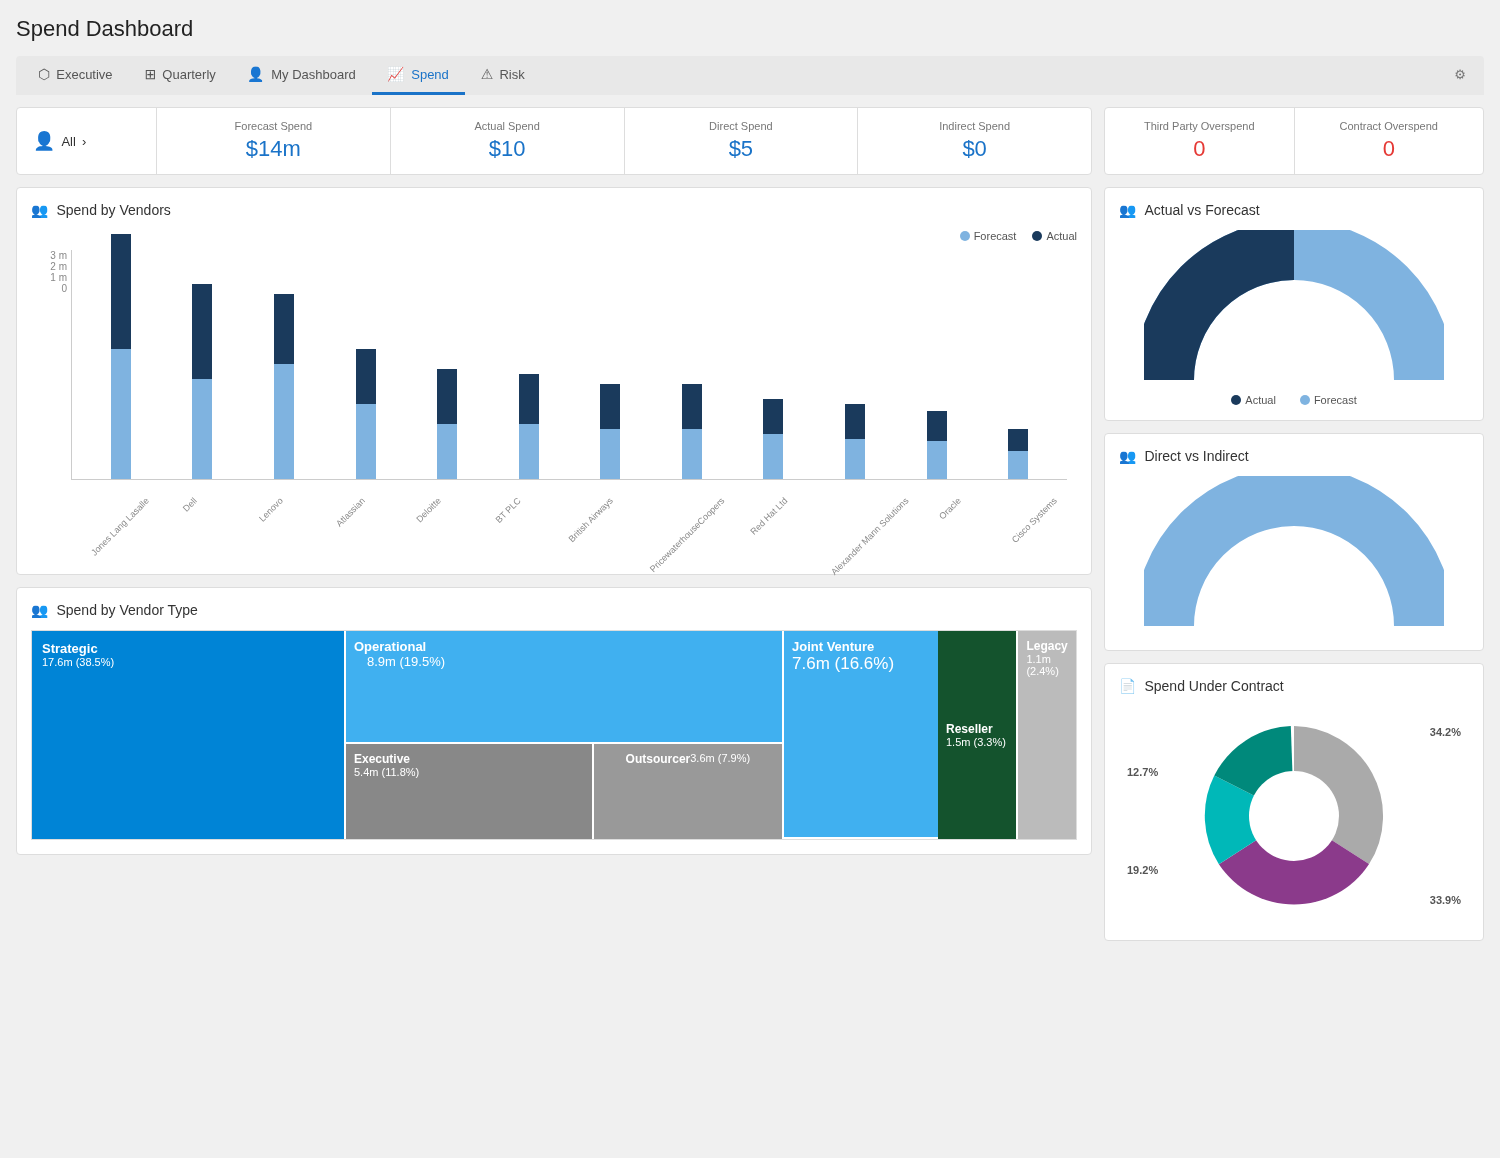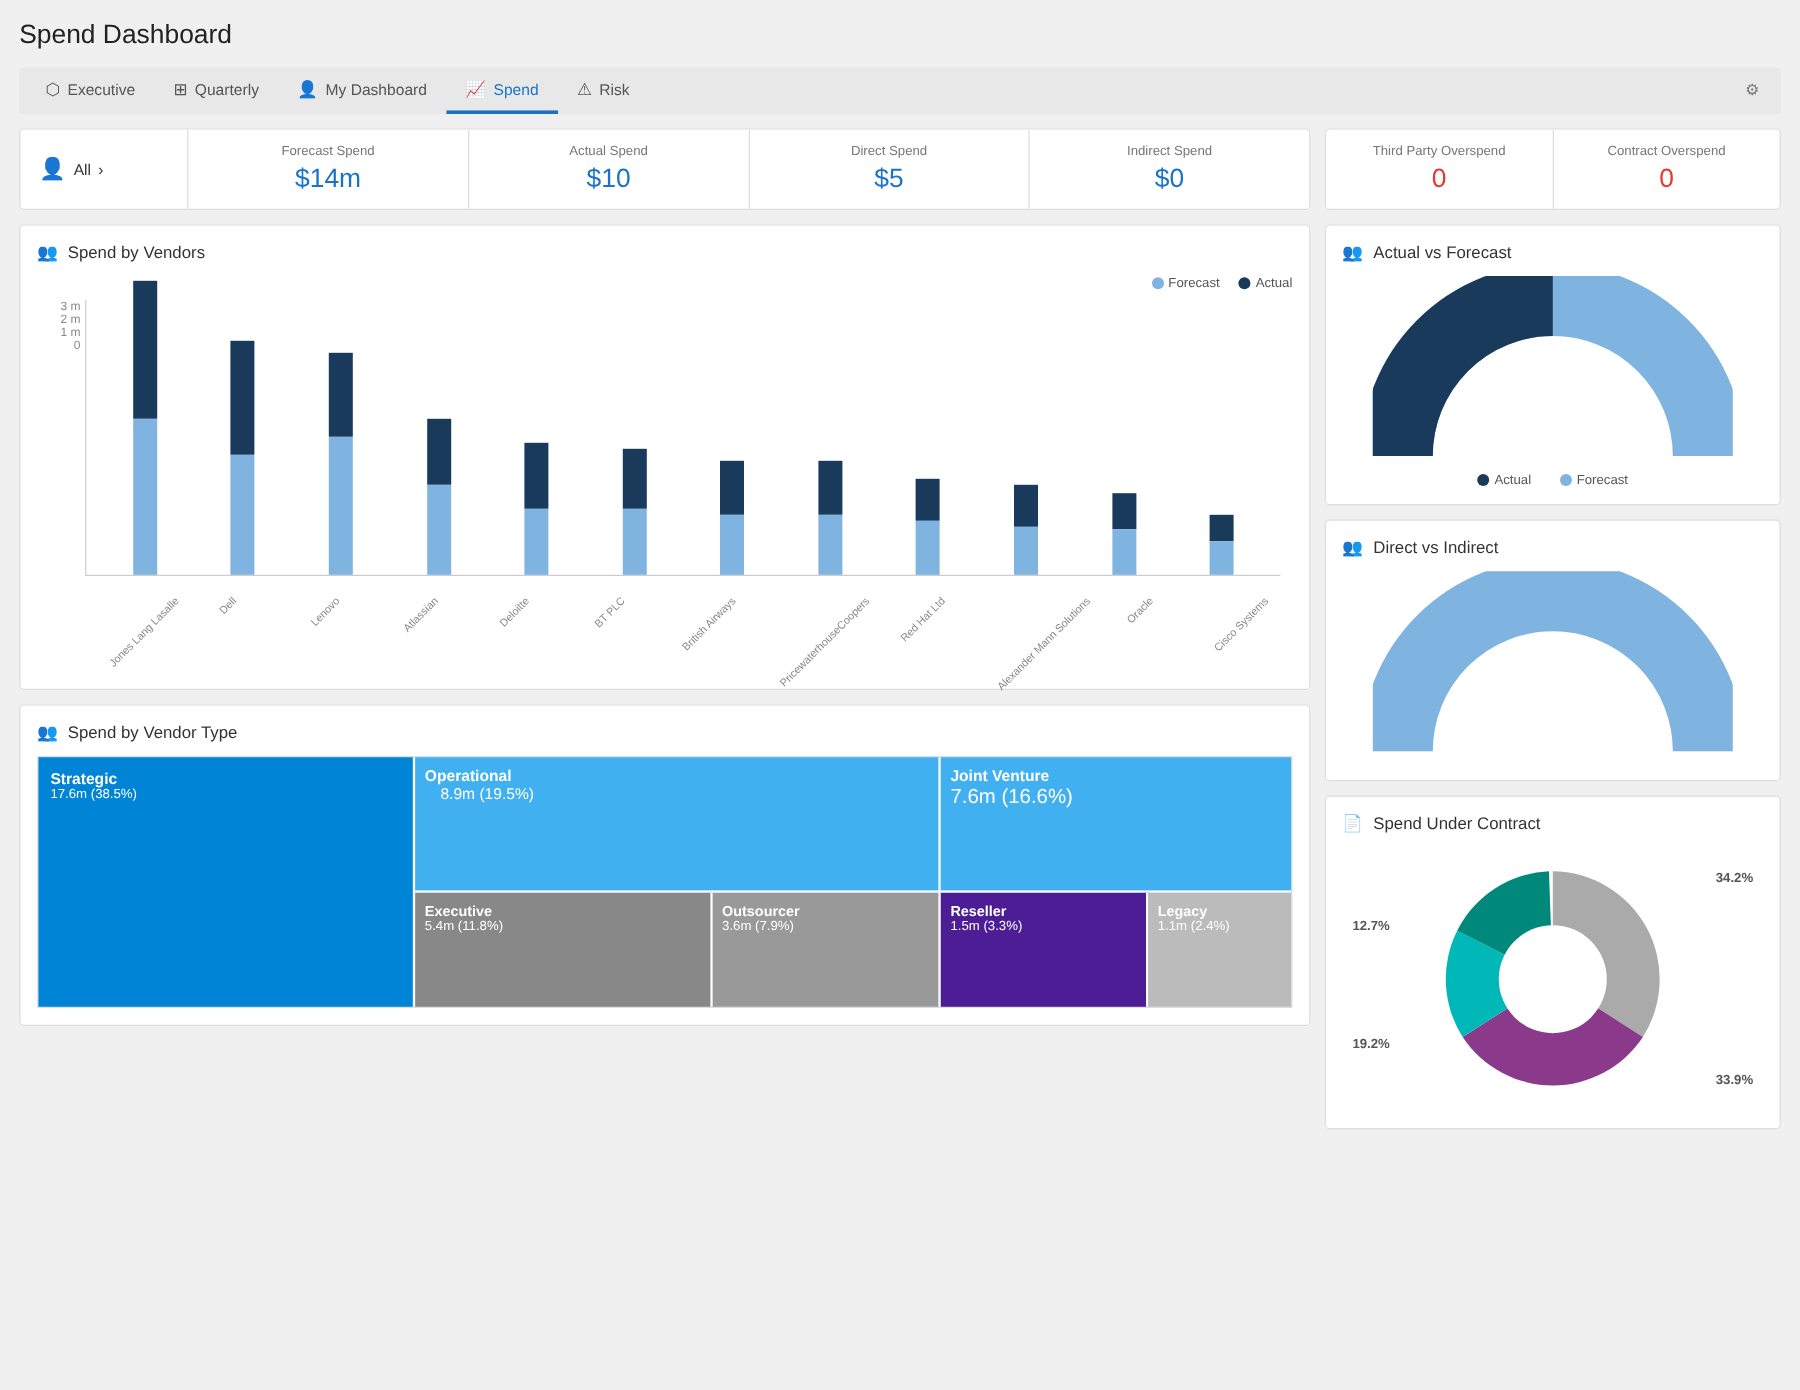--- a/index.html
+++ b/index.html
@@ -267,36 +267,36 @@
             <div style="flex:1; background:#40b0f0; display:flex; flex-direction:column; justify-content:flex-start; padding:8px; border-bottom:2px solid #fff; border-right:2px solid #fff;">
               <span style="color:#fff; font-weight:600; font-size:13px;">Operational</span>
               <span style="color:#fff; font-size:13px;padding-left:13px;">8.9m (19.5%)</span>
             </div>
 
             <div style="flex:1; display:flex;">
               <div style="flex:2; background:#888; display:flex; flex-direction:column; justify-content:flex-start; padding:8px; border-right:2px solid #fff;">
                 <span style="color:#fff; font-weight:600; font-size:12px;">Executive</span>
                 <span style="color:#fff; font-size:11px;">5.4m (11.8%)</span>
               </div>
-              <div style="flex:1.5; background:#999; display:flex; flex-direction:column; justify-content:flex-start; padding:8px; border-right:2px solid #fff;">
+              <div style="flex:1.5; background:#999; display:flex; flex-direction:row; justify-content:center; padding:8px; border-right:2px solid #fff;">
                 <span style="color:#fff; font-weight:600; font-size:12px;">Outsourcer</span>
                 <span style="color:#fff; font-size:11px;">3.6m (7.9%)</span>
               </div>
             </div>
           </div>
 
-          <div style="flex:2; display:flex; flex-direction:column;">
+          <div style="flex:2; display:flex; flex-direction:row;">
 
             <div style="flex:1; background:#40b0f0; display:flex; flex-direction:column; justify-content:flex-start; padding:8px; border-bottom:2px solid #fff;">
               <span style="color:#fff; font-weight:600; font-size:13px;">Joint Venture</span>
               <span style="color:#fff; font-size:17px;">7.6m (16.6%)</span>
             </div>
 
             <div style="flex:1; display:flex;">
-              <div style="flex:1.5; background:#4c1d95; display:flex; flex-direction:column; justify-content:flex-start; padding:8px; border-right:2px solid #fff;">
+              <div style="flex:1.5; background:#14532d; display:flex; flex-direction:column; justify-content:center; padding:8px; border-right:2px solid #fff;">
                 <span style="color:#fff; font-weight:600; font-size:12px;">Reseller</span>
                 <span style="color:#fff; font-size:11px;">1.5m (3.3%)</span>
               </div>
               <div style="flex:1; background:#bbb; display:flex; flex-direction:column; justify-content:flex-start; padding:8px;">
                 <span style="color:#fff; font-weight:600; font-size:12px;">Legacy</span>
                 <span style="color:#fff; font-size:11px;">1.1m (2.4%)</span>
               </div>
             </div>
           </div>
         </div>

